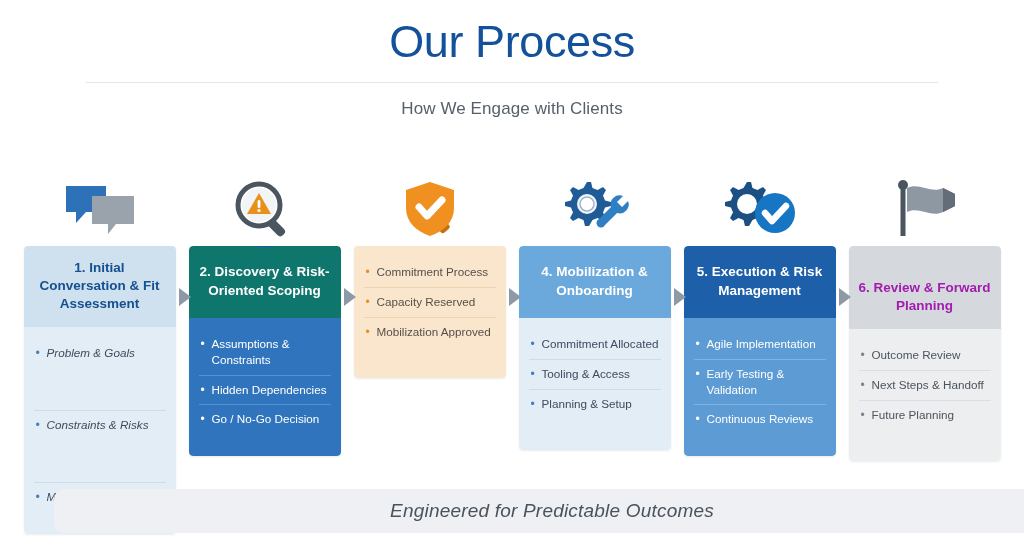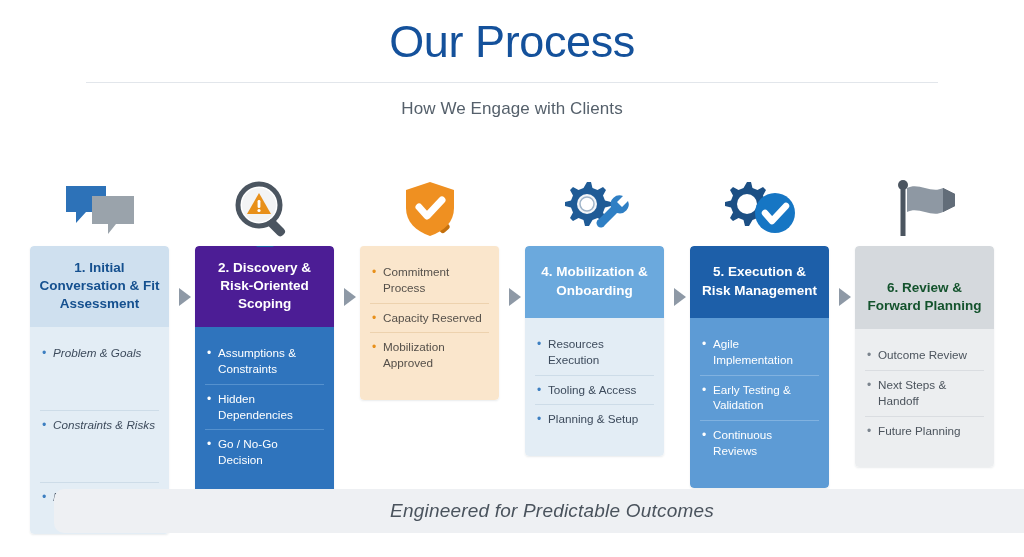--- a/index.html
+++ b/index.html
@@ -66,21 +66,21 @@
     width: 100%;
     display: flex;
     align-items: center;
     justify-content: center;
     margin-bottom: 6px;
   }
   .step-icon svg { display: block; }
 
   
   .card {
-    width: 139px;
+    width: 152px;
     border-radius: 4px;
     overflow: hidden;
     position: relative;
     box-shadow: 0 1px 2px rgba(40,55,75,0.10);
   }
 
   .card-header {
     position: relative;
     min-height: 72px;
     padding: 13px 9px 14px;
@@ -142,21 +142,21 @@
 
   
   .t-lightblue .card-header { background: #cfe0ef; color: #cfe0ef; }
   .t-lightblue .card-header span { color: #15508f; }
   .t-lightblue .card-body { background: #e3edf5; }
   .t-lightblue .bullets li { color: #3d4b5c; font-style: italic; }
   .t-lightblue .bullets li + li { border-color: #cddce8; margin-top: 42px; }
   .t-lightblue .bullets li::before { color: #3d7fc1; }
 
   
-  .t-darkblue .card-header { background: #4c1d95; color: #1c5ba4; align-items: center; }
+  .t-darkblue .card-header { background: #0f766e; color: #1c5ba4; align-items: center; }
   .t-darkblue .card-header span { color: #ffffff; }
   .t-darkblue .card-body { background: #2f74bd; }
   .t-darkblue .bullets li { color: #ffffff; }
   .t-darkblue .bullets li + li { border-color: #5591ce; }
   .t-darkblue .bullets li::before { color: #ffffff; }
 
   
   .t-orange .card-header { background: #e8901a; color: #e8901a; }
   .t-orange .card-header span { color: #ffffff; }
   .t-orange .card-body { background: #fae6cc; }
@@ -175,21 +175,21 @@
   
   .t-navy .card-header { background: #1d5fa9; color: #1d5fa9; }
   .t-navy .card-header span { color: #ffffff; }
   .t-navy .card-body { background: #5d9bd5; }
   .t-navy .bullets li { color: #ffffff; }
   .t-navy .bullets li + li { border-color: #81b2e0; }
   .t-navy .bullets li::before { color: #ffffff; }
 
   
   .t-gray .card-header { background: #d5d9dd; color: #d5d9dd; }
-  .t-gray .card-header span { color: #14532d; margin-top: 20px; }
+  .t-gray .card-header span { color: #a21caf; margin-top: 20px; }
   .t-gray .card-body { background: #eceef0; }
   .t-gray .bullets li { color: #4c545d; }
   .t-gray .bullets li + li { border-color: #dadde1; }
   .t-gray .bullets li::before { color: #7b848e; }
 
   
   .footer-banner {
     position: absolute;
     left: 14px;
     top: 489px;
@@ -296,21 +296,21 @@
         <circle cx="28" cy="24" r="7" fill="#ffffff" stroke="#9fb4c9" stroke-width="1.5"></circle>
         <path d="M64 16a9 9 0 00-12 11L40 39a4.5 4.5 0 106 6l12-12a9 9 0 0011-12l-6 6-5-5z" fill="#2f7fc4"></path>
       </svg>
     </div>
     <div class="card">
       <div class="card-header">
         <span>4. Mobilization &amp; Onboarding</span>
       </div>
       <div class="card-body">
         <ul class="bullets">
-          <li>Resources Execution</li>
+          <li>Commitment Allocated</li>
           <li>Tooling &amp; Access</li>
           <li>Planning &amp; Setup</li>
         </ul>
       </div>
     </div>
     <div class="arrow"></div>
   </div>
 
   <div class="step t-navy">
     <div class="step-icon">

